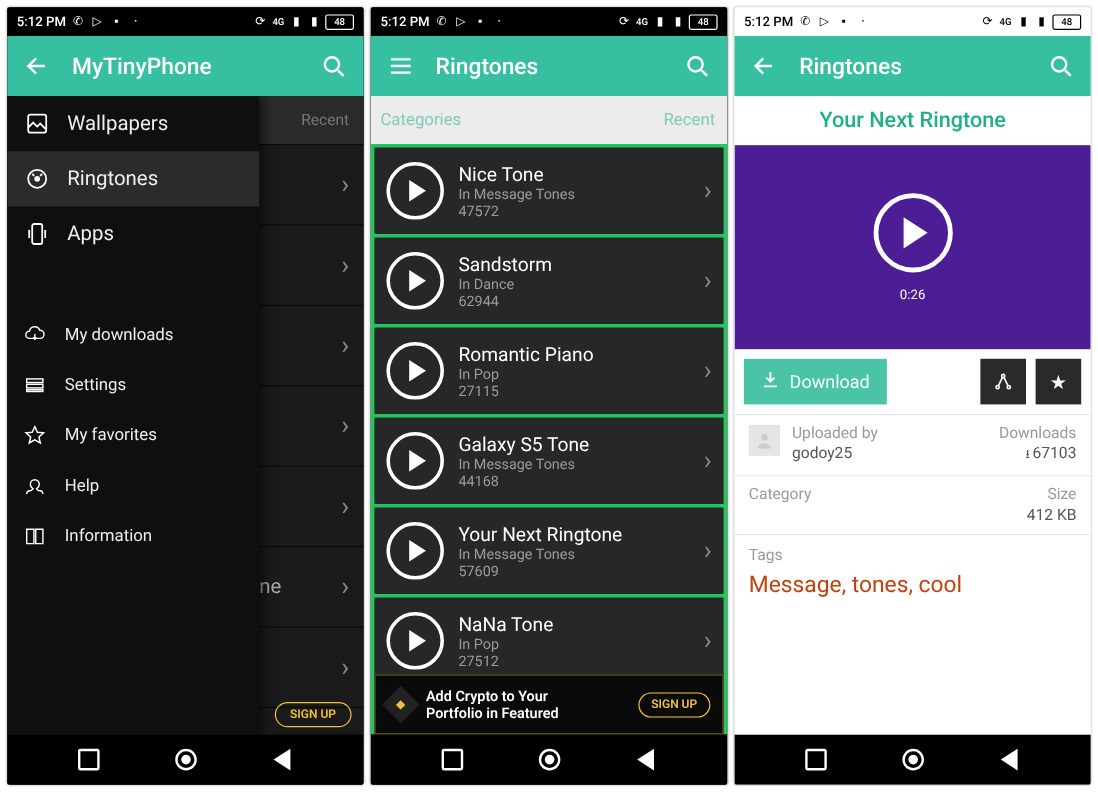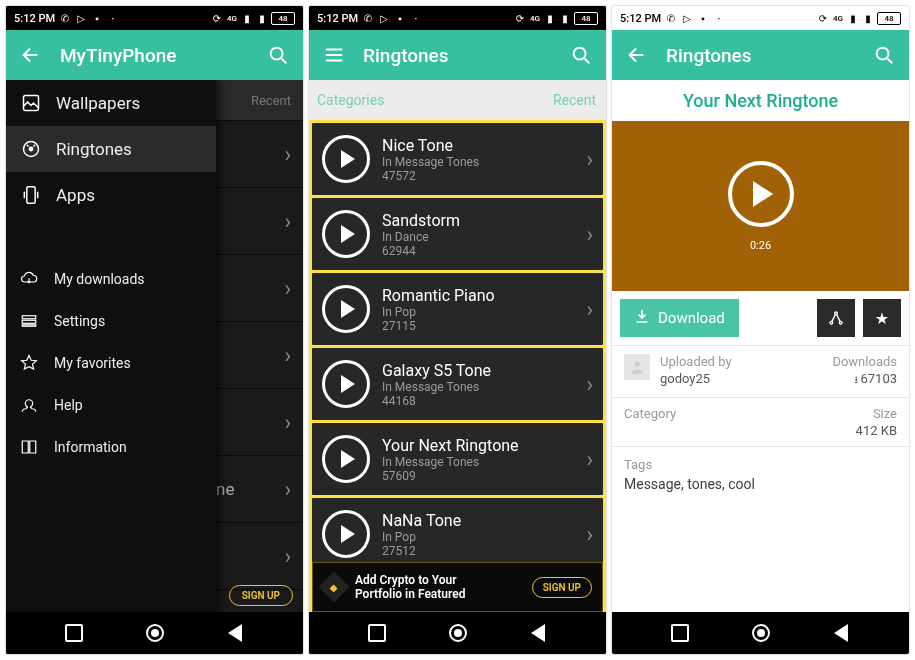--- a/index.html
+++ b/index.html
@@ -88,21 +88,21 @@
 
 
 .tabs {
   height:40px; background:#ececec; display:flex; align-items:stretch;
   color:#5ac2a9; font-size:14px;
 }
 .tab { flex:1; display:flex; align-items:center; justify-content:center; color:#7fcbb9; }
 .tab.first { justify-content:flex-start; padding-left:8px; }
 .tab.last { justify-content:flex-end; padding-right:10px; }
 .tab.active { color:#1faf8d; border-bottom:3px solid #1faf8d; font-weight:500; }
-.list { position:absolute; top:40px; left:0; right:0; bottom:0; background:#fde047; }
+.list { position:absolute; top:40px; left:0; right:0; bottom:0; background:#22c55e; }
 .list-row {
   height:72px; background:#272727; margin:3px 3px; border-radius:1px;
   display:flex; align-items:center; padding:0 10px; gap:12px;
 }
 .play-btn {
   width:42px; height:42px; border:3px solid #fff; border-radius:50%;
   display:flex; align-items:center; justify-content:center;
 }
 .play-tri { width:0; height:0; border-left:14px solid #fff; border-top:9px solid transparent; border-bottom:9px solid transparent; margin-left:4px; }
 .row-main { flex:1; display:flex; flex-direction:column; }
@@ -123,39 +123,39 @@
 }
 .ad-logo { width:22px; height:22px; background:#222; transform:rotate(45deg); display:flex; align-items:center;justify-content:center; }
 
 
 .detail { background:#fff; position:absolute; top:0; left:0; right:0; bottom:0; display:flex; flex-direction:column; }
 .detail-title {
   color:#1faf8d; font-size:18px; font-weight:500; text-align:center;
   padding:10px 0; background:#fff;
 }
 .player {
-  height:170px; background:#a16207; position:relative;
+  height:170px; background:#4c1d95; position:relative;
   display:flex; align-items:center; justify-content:center; flex-direction:column;
 }
 .big-play { width:58px; height:58px; border:4px solid #fff; border-radius:50%; display:flex; align-items:center; justify-content:center; }
 .big-tri { width:0; height:0; border-left:20px solid #fff; border-top:13px solid transparent; border-bottom:13px solid transparent; margin-left:5px; }
 .duration { color:#fff; font-size:11px; margin-top:12px; }
 .actions { display:flex; gap:8px; padding:8px; }
 .dl-btn { background:#49c4a6; color:#fff; display:flex; align-items:center; gap:8px; padding:8px 14px; font-size:15px; }
 .sq-btn { width:38px; height:38px; background:#2a2a2a; color:#fff; display:flex; align-items:center; justify-content:center; font-size:16px; }
 .actions-spacer { flex:1; }
 .meta { padding:8px 12px; border-top:1px solid #e6e6e6; display:flex; align-items:flex-start; gap:10px; font-size:13px; color:#777; }
 .meta .lbl { color:#999; }
 .meta .val { color:#555; }
 .meta-col { display:flex; flex-direction:column; gap:2px; }
 .meta-right { text-align:right; margin-left:auto; }
 .avatar { width:26px; height:26px; background:#e5e5e5; display:flex; align-items:center; justify-content:center; color:#bbb; }
 .tags-block { padding:10px 12px; border-top:1px solid #e6e6e6; }
 .tags-lbl { color:#999; font-size:13px; }
-.tags-val { color:#404040; font-size:14px; margin-top:4px; }
+.tags-val { color:#c2410c; font-size:19px; margin-top:4px; }
 
 
 .sysnav {
   height:42px; background:#000; display:flex; align-items:center; justify-content:space-evenly;
 }
 .sysnav .nbtn { width:24px; height:24px; display:flex; align-items:center; justify-content:center; color:#fff; }
 .nbtn-sq { width:14px; height:14px; border:2px solid #fff; border-radius:2px; }
 .nbtn-ci { width:14px; height:14px; border:2px solid #fff; border-radius:50%; position:relative; }
 .nbtn-ci::after { content:""; position:absolute; top:3px; left:3px; right:3px; bottom:3px; background:#fff; border-radius:50%; }
 .nbtn-tri { width:0;height:0; border-right:14px solid #fff; border-top:9px solid transparent; border-bottom:9px solid transparent; }

